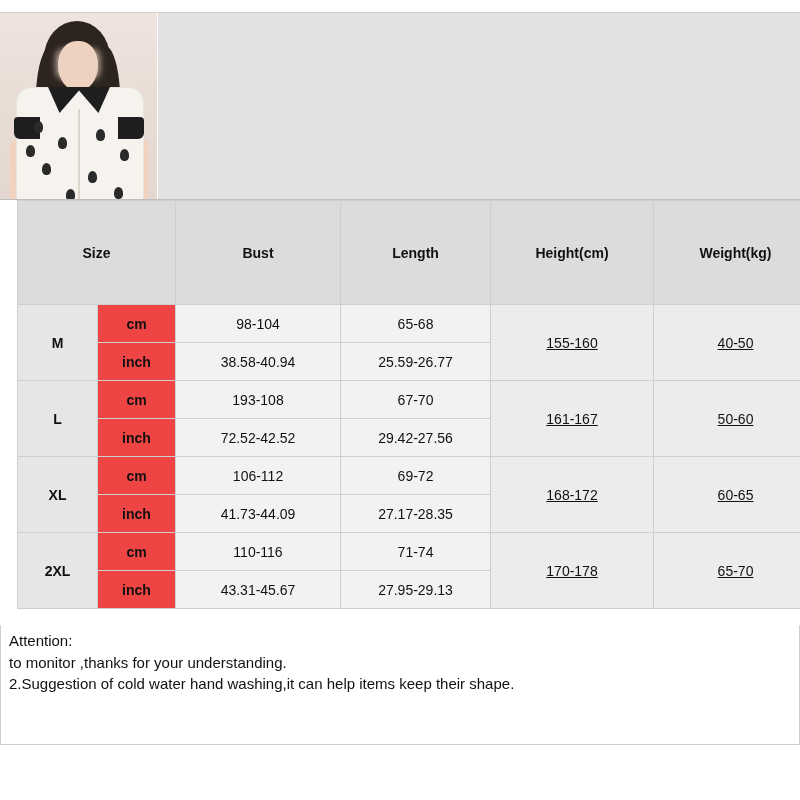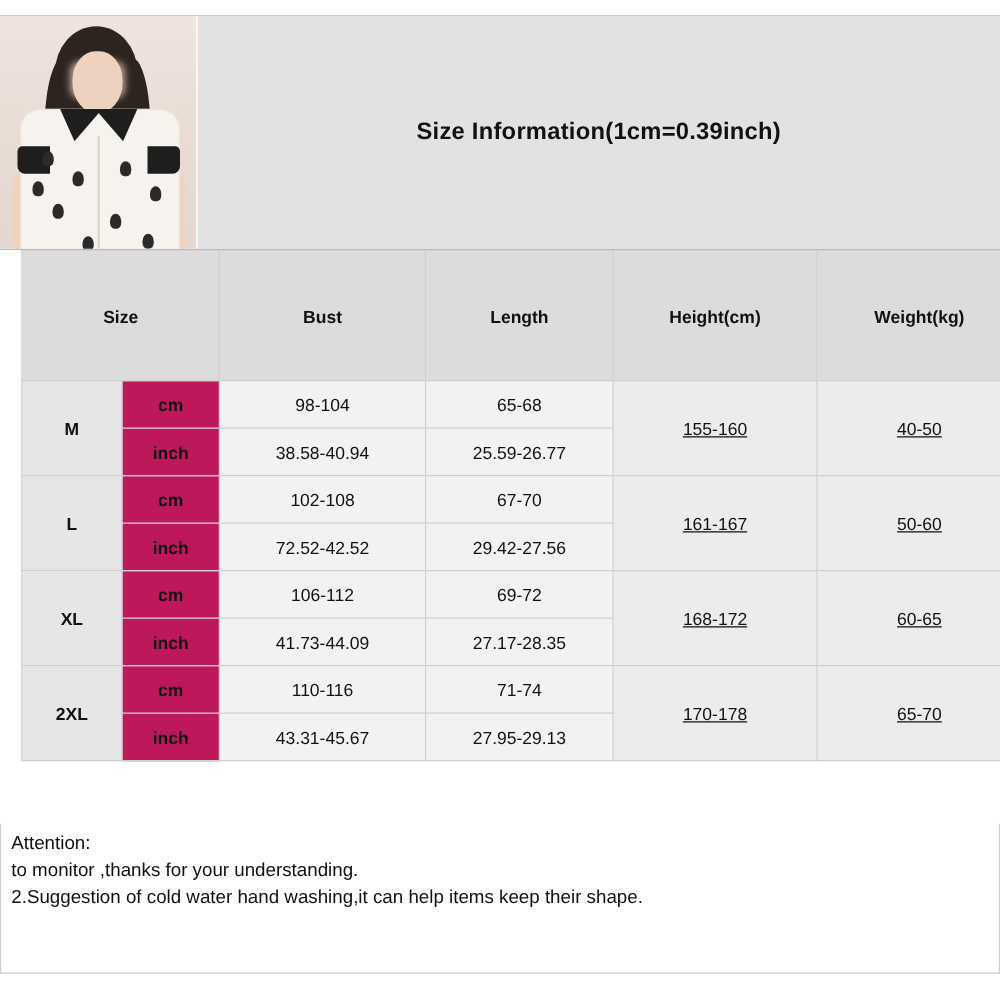--- a/index.html
+++ b/index.html
@@ -145,30 +145,30 @@
   .col-bust  { width: 165px; }
   .col-len   { width: 150px; }
   .col-ht    { width: 163px; }
   .col-wt    { width: 164px; }
 
   .cell-size {
     background: #e6e6e6;
     font-size: 16px; font-weight: bold;
   }
   .cell-unit {
-    background: #be185d;
+    background: #ef4444;
     font-size: 14px; font-weight: bold;
   }
   .cell-val  { background: #f2f2f2; height: 38px; }
   .cell-span { background: #ececec; font-size: 14px; text-decoration: underline; }
 
   
   .attention {
     position: absolute;
-    left: 0; top: 659px;
+    left: 0; top: 625px;
     width: 800px; height: 120px;
     background: #ffffff;
     border: 1px solid #cfcfcf;
     border-top: none;
     padding: 6px 8px 0 8px;
   }
   .attention p {
     margin: 0 0 1px 0;
     font-size: 15px;
     color: #111111;
@@ -202,23 +202,20 @@
       <div class="ph-dot" style="left:58px;  top:124px;"></div>
       <div class="ph-dot" style="left:96px;  top:116px;"></div>
       <div class="ph-dot" style="left:120px; top:136px;"></div>
       <div class="ph-dot" style="left:42px;  top:150px;"></div>
       <div class="ph-dot" style="left:88px;  top:158px;"></div>
       <div class="ph-dot" style="left:66px;  top:176px;"></div>
       <div class="ph-dot" style="left:114px; top:174px;"></div>
       <div class="ph-dot" style="left:26px;  top:132px;"></div>
     </div>
 
-    <div class="title-cell">
-      <div class="t">Size Information(1cm=0.39inch)</div>
-    </div>
   </div>
 
   <table class="size">
     <colgroup>
       <col class="col-size">
         <col class="col-unit">
         <col class="col-bust">
       <col class="col-len">
         <col class="col-ht">
         <col class="col-wt">
@@ -242,21 +239,21 @@
       </tr>
       <tr>
         <td class="cell-unit">inch</td>
         <td class="cell-val">38.58-40.94</td>
         <td class="cell-val">25.59-26.77</td>
       </tr>
 
       <tr>
         <td class="cell-size" rowspan="2">L</td>
         <td class="cell-unit">cm</td>
-        <td class="cell-val">102-108</td>
+        <td class="cell-val">193-108</td>
         <td class="cell-val">67-70</td>
         <td class="cell-span" rowspan="2">161-167</td>
         <td class="cell-span" rowspan="2">50-60</td>
       </tr>
       <tr>
         <td class="cell-unit">inch</td>
         <td class="cell-val">72.52-42.52</td>
         <td class="cell-val">29.42-27.56</td>
       </tr>
 

